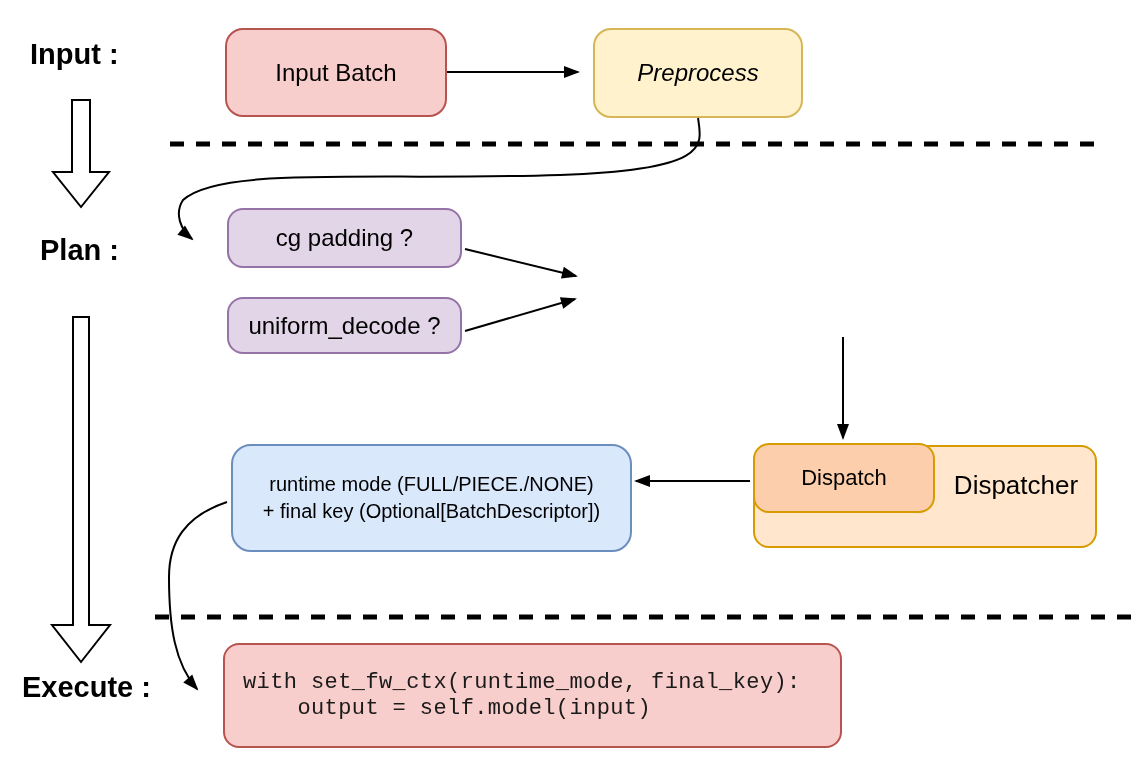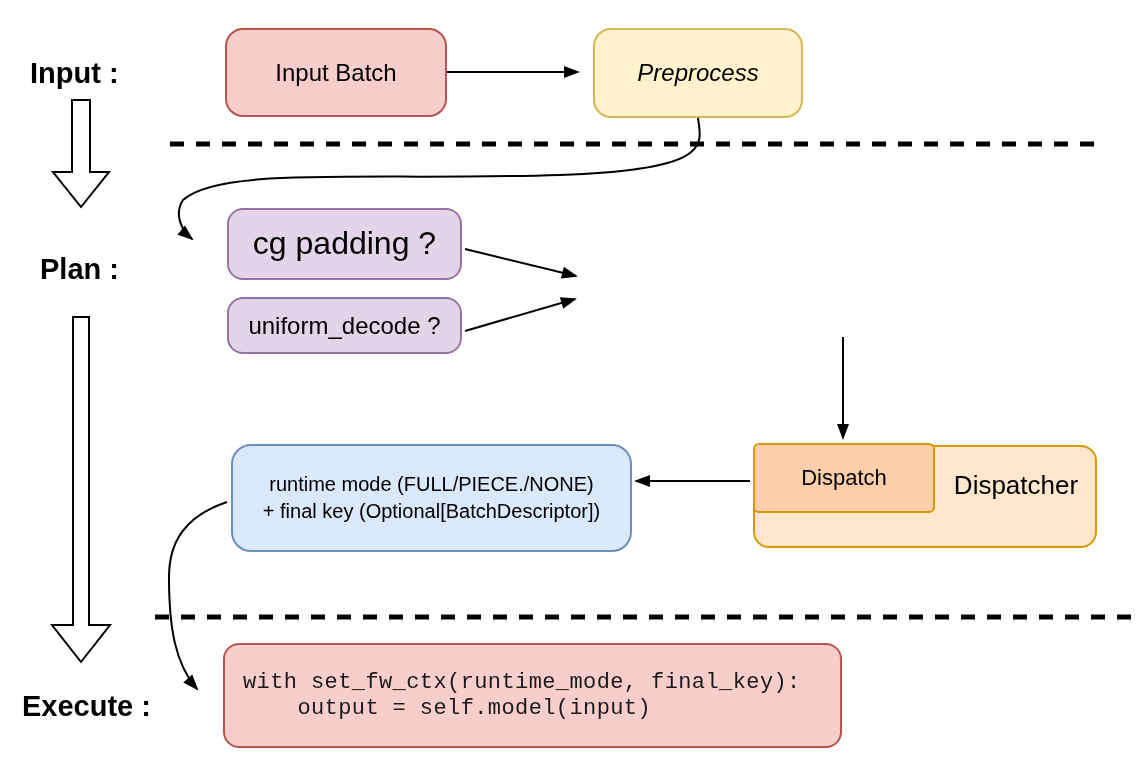--- a/index.html
+++ b/index.html
@@ -3,48 +3,47 @@
 <meta charset="utf-8">
 <style>
   html,body{margin:0;padding:0;background:#ffffff;}
   #canvas{
     position:relative;width:1142px;height:770px;background:#ffffff;overflow:hidden;
     font-family:"Liberation Sans",sans-serif;color:#000;
   }
   .stage-label{
     position:absolute;font-weight:bold;font-size:29px;line-height:32px;color:#000;
     white-space:nowrap;
-    margin-top:19px;
   }
   .lbl-input{left:30px;top:38px;}
   .lbl-plan{left:40px;top:234px;}
   .lbl-execute{left:22px;top:671px;}
 
   .node{
     position:absolute;box-sizing:border-box;border:2px solid #000;
     display:flex;flex-direction:column;align-items:center;justify-content:center;
     text-align:center;line-height:1.3;
   }
   .node div{white-space:nowrap;}
 
   .n-input-batch{left:225px;top:28px;width:222px;height:89px;border-radius:18px;
     background:var(--red-fill,#f8cecc);border-color:var(--red-border,#b85450);font-size:24px;justify-content:center;}
   .n-preprocess{left:593px;top:28px;width:210px;height:90px;border-radius:18px;
     background:var(--yellow-fill,#fff2cc);border-color:var(--yellow-border,#d6b656);font-size:24px;font-style:italic;}
-  .n-cg-padding{left:227px;top:208px;width:235px;height:72px;border-radius:16px;
-    background:var(--purple-fill,#e1d5e7);border-color:var(--purple-border,#9673a6);font-size:32px;}
+  .n-cg-padding{left:227px;top:208px;width:235px;height:60px;border-radius:16px;
+    background:var(--purple-fill,#e1d5e7);border-color:var(--purple-border,#9673a6);font-size:24px;}
   .n-uniform-decode{left:227px;top:297px;width:235px;height:57px;border-radius:16px;
     background:var(--purple-fill,#e1d5e7);border-color:var(--purple-border,#9673a6);font-size:24px;}
   .n-init-key{left:587px;top:226px;width:509px;height:109px;border-radius:20px;
     background:var(--green-fill,#d5e8d4);border-color:var(--green-border,#82b366);font-size:21px;line-height:28px;}
   .n-runtime-mode{left:231px;top:444px;width:401px;height:108px;border-radius:20px;
     background:var(--blue-fill,#dae8fc);border-color:var(--blue-border,#6c8ebf);font-size:20px;line-height:27px;}
   .n-dispatcher-outer{left:753px;top:445px;width:344px;height:103px;border-radius:16px;
     background:var(--orange-fill,#ffe6cc);border-color:var(--orange-border,#d79b00);}
-  .n-dispatch-inner{left:753px;top:443px;width:182px;height:70px;border-radius:6px;
+  .n-dispatch-inner{left:753px;top:443px;width:182px;height:70px;border-radius:16px;
     background:var(--orange-inner-fill,#fdceab);border-color:var(--orange-border,#d79b00);font-size:22px;}
   .dispatcher-title{
     position:absolute;left:935px;top:470px;width:162px;text-align:center;
     font-size:26px;line-height:30px;
   }
   .dispatcher-title div{white-space:nowrap;}
   .n-code{left:223px;top:643px;width:619px;height:105px;border-radius:16px;
     background:var(--red-fill,#f8cecc);border-color:var(--red-border,#b85450);
     align-items:flex-start;padding-left:18px;
     font-family:"Liberation Mono","DejaVu Sans Mono",monospace;

